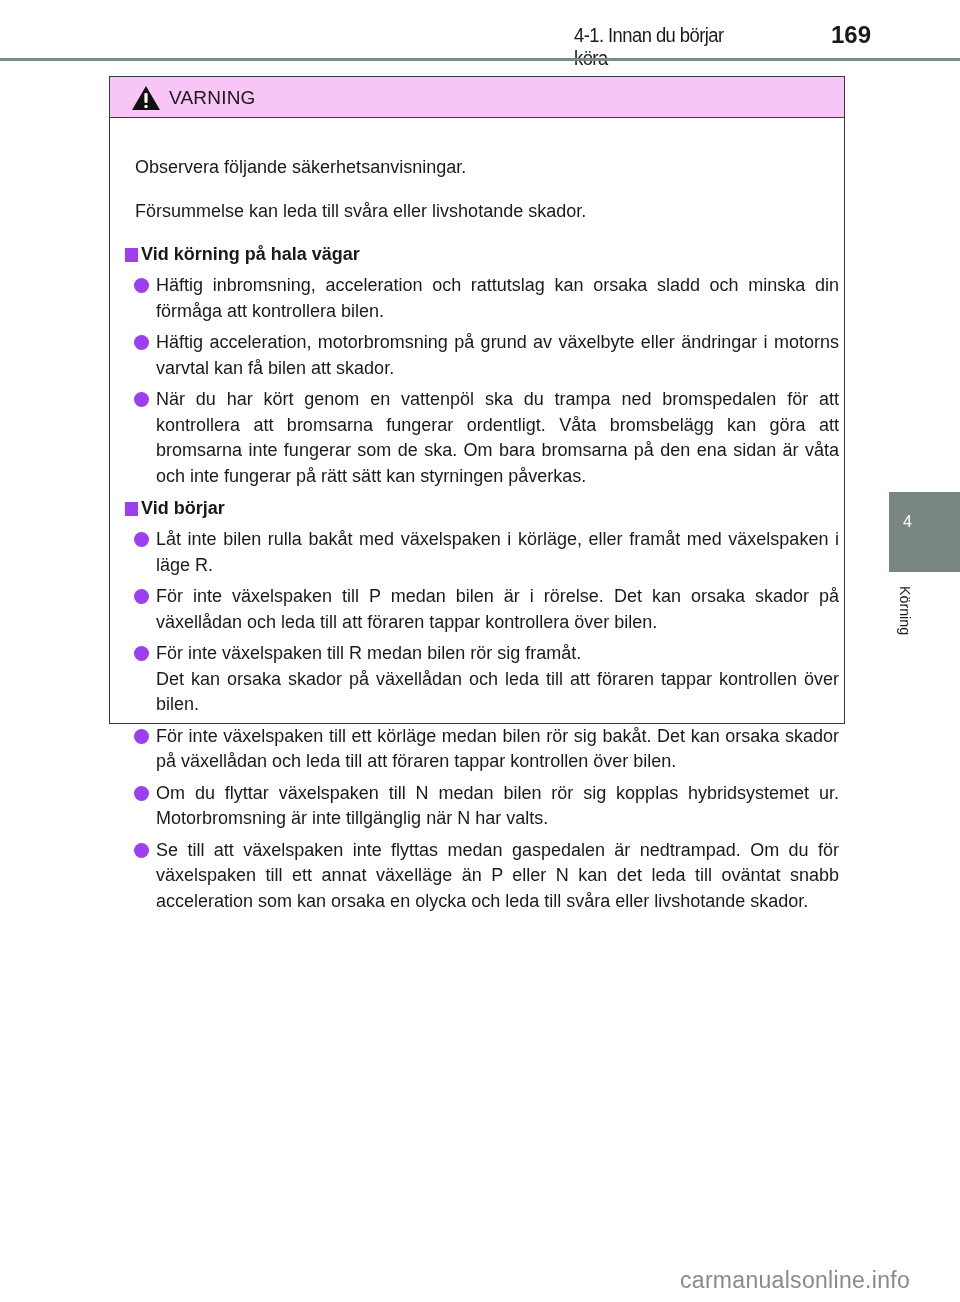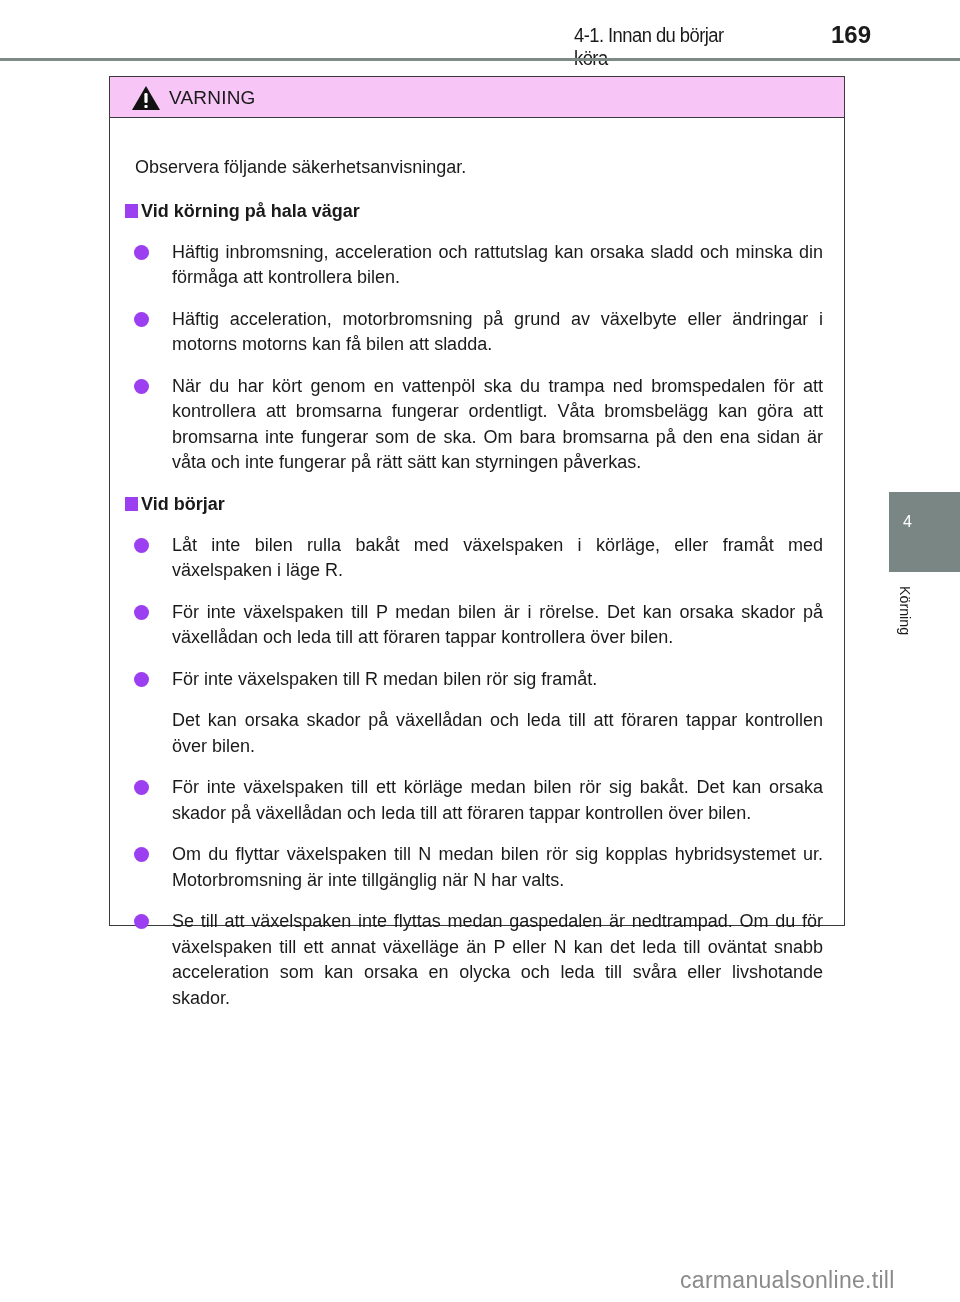--- a/index.html
+++ b/index.html
@@ -60,21 +60,21 @@
       font-size: 15px;
       color: #1a1a1a;
       writing-mode: vertical-rl;
       transform: scaleY(0.95);
       transform-origin: left top;
     }
 
     .warning-box {
       position: absolute;
       left: 109px; top: 76px;
-      width: 736px; height: 850px;
+      width: 736px; height: 648px;
       border: 1.5px solid #3a3a3a;
       box-sizing: border-box;
       background: #ffffff;
     }
     .warning-head {
       height: 40px;
       background: #f7c6f7;
       border-bottom: 1.5px solid #3a3a3a;
       position: relative;
     }
@@ -124,21 +124,21 @@
       text-align-last: left;
     }
     .bullet-dot {
       position: absolute;
       left: 17px; top: 5px;
       width: 15px; height: 15px;
       border-radius: 50%;
       background: #9b3ff0;
     }
     .bullet-text p {
-      margin: 16px;
+      margin: 0;
     }
     .watermark {
       position: absolute;
       left: 680px; top: 1267px;
       font-size: 23px;
       color: #8a8a8a;
       letter-spacing: 0.3px;
     }
   </style>
 </head>
@@ -160,36 +160,37 @@
       <polygon points="15,1 29,25 1,25" fill="#111111"></polygon>
       <rect x="13.4" y="8" width="3.2" height="10" rx="1.2" fill="#ffffff"></rect>
       <rect x="13.4" y="20" width="3.2" height="3" rx="1" fill="#ffffff"></rect>
     </svg>
     <span class="warning-title">VARNING</span>
   </div>
 
   <div class="warning-body">
     <div class="intro">
       <p>Observera följande säkerhetsanvisningar.</p>
+      <p>Försummelse kan leda till svåra eller livshotande skador.</p>
     </div>
 
     <div class="subhead">
       <span class="square-bullet"></span>
       <span>Vid körning på hala vägar</span>
     </div>
     <div class="bullet-item">
       <span class="bullet-dot"></span>
       <div class="bullet-text">
           <p>Häftig inbromsning, acceleration och rattutslag kan orsaka sladd och minska din förmåga att kontrollera bilen.</p>
         </div>
     </div>
     <div class="bullet-item">
       <span class="bullet-dot"></span>
       <div class="bullet-text">
-          <p>Häftig acceleration, motorbromsning på grund av växelbyte eller ändringar i motorns motorns kan få bilen att sladda.</p>
+          <p>Häftig acceleration, motorbromsning på grund av växelbyte eller ändringar i motorns varvtal kan få bilen att skador.</p>
         </div>
     </div>
     <div class="bullet-item">
       <span class="bullet-dot"></span>
       <div class="bullet-text">
           <p>När du har kört genom en vattenpöl ska du trampa ned bromspedalen för att kontrollera att bromsarna fungerar ordentligt. Våta bromsbelägg kan göra att bromsarna inte fungerar som de ska. Om bara bromsarna på den ena sidan är våta och inte fungerar på rätt sätt kan styrningen påverkas.</p>
         </div>
     </div>
 
     <div class="subhead">
@@ -229,13 +230,13 @@
     </div>
     <div class="bullet-item">
       <span class="bullet-dot"></span>
       <div class="bullet-text">
           <p>Se till att växelspaken inte flyttas medan gaspedalen är nedtrampad. Om du för växelspaken till ett annat växelläge än P eller N kan det leda till oväntat snabb acceleration som kan orsaka en olycka och leda till svåra eller livshotande skador.</p>
         </div>
     </div>
   </div>
 </div>
 
-<div class="watermark">carmanualsonline.till</div>
+<div class="watermark">carmanualsonline.info</div>
 
 </body></html>

